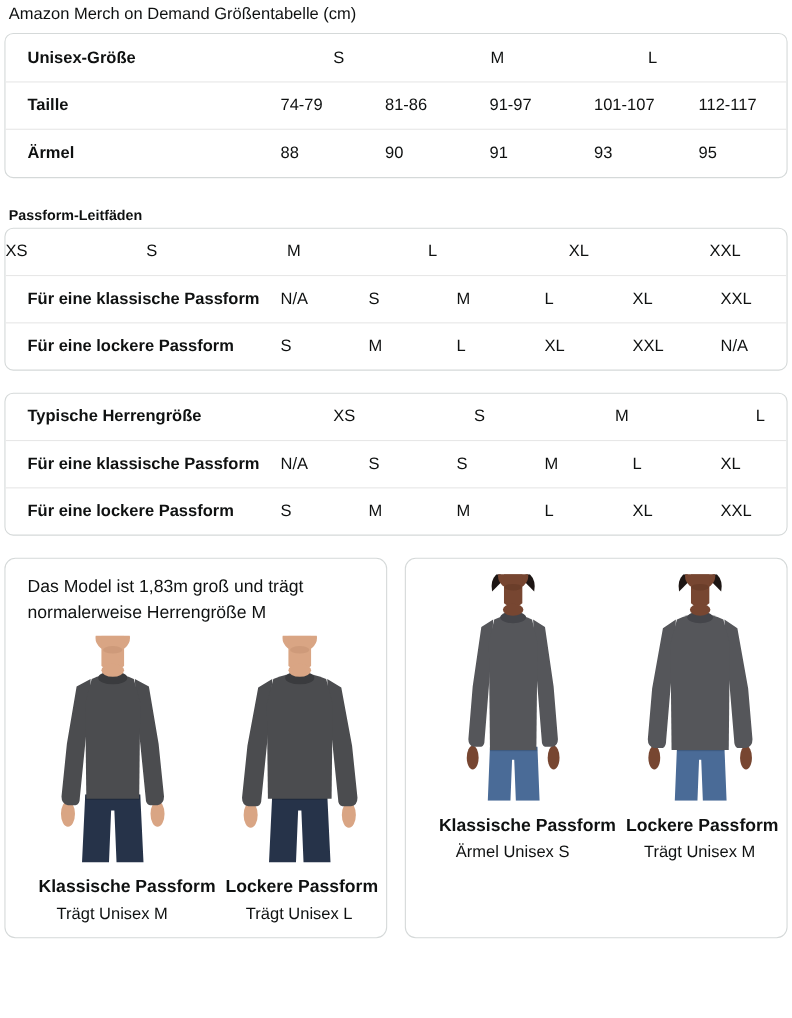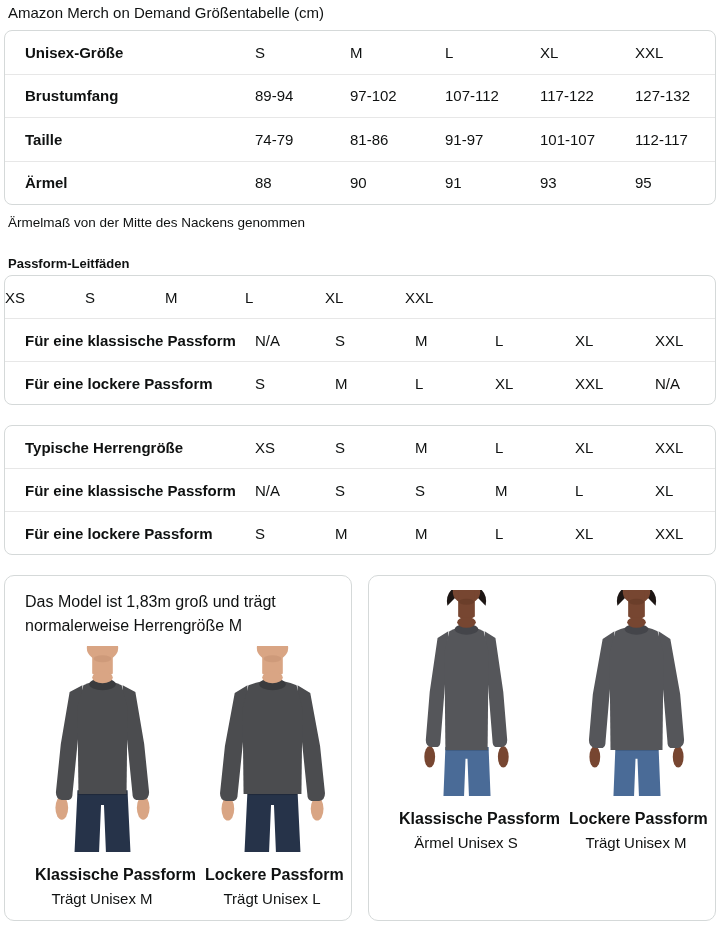--- a/index.html
+++ b/index.html
@@ -1,21 +1,21 @@
 <!DOCTYPE html>
 <html style="--text: #0f1111; --table-border: #d5d9d9; --row-divider: #e7e7e7; --skin-male: #d9a584; --skin-male-shade: #c18f6f; --skin-female: #774631; --skin-female-shade: #5f3524; --shirt-male: #4b4c4f; --collar-male: #3a3b3e; --shirt-female: #55565a; --collar-female: #44454a; --jeans-male: #263349; --jeans-female: #4a6b97; --hair-female: #1d1614;"><head>
 <meta charset="utf-8">
 <style>
   html,body{margin:0;padding:0;background:#fff;}
   body{width:720px;height:925px;font-family:"Liberation Sans",sans-serif;color:#0f1111;overflow:hidden;}
   .page{padding:2px 4px 0 4px;box-sizing:border-box;}
   .page-title{font-size:15px;font-weight:400;margin:2px 0 9px 4px;}
   .tbl{border:1px solid #d5d9d9;border-radius:8px;background:#fff;overflow:hidden;}
   .tbl .trow{display:flex;align-items:center;border-top:1px solid #e7e7e7;}
-  .tbl .trow:first-child{border-top:none;}
+  .tbl .trow:first-child{border-top:none;gap:48px;}
   .t1 .trow{height:42.5px;}
   .t2 .trow{height:42px;}
   .rlbl{box-sizing:border-box;width:250px;padding-left:20px;font-weight:700;font-size:15px;flex:none;}
   .c5{width:95px;font-size:15px;flex:none;}
   .c6{width:80px;font-size:15px;flex:none;}
   .note{font-size:13.5px;margin:10px 0 0 4px;}
   .section-title{font-size:13px;font-weight:700;margin:26px 0 4px 4px;}
   .tbl-gap{margin-top:20px;}
   .cards{display:flex;gap:16px;margin-top:20px;}
   .card{flex:1;box-sizing:border-box;height:346px;border:1px solid #d5d9d9;border-radius:10px;padding:14px 12px 10px 12px;background:#fff;}
@@ -43,46 +43,37 @@
   <div class="tbl t1">
     <div class="trow">
       <span class="rlbl">Unisex-Größe</span>
       <span class="c5">S</span>
       <span class="c5">M</span>
       <span class="c5">L</span>
       <span class="c5">XL</span>
       <span class="c5">XXL</span>
     </div>
     <div class="trow">
-      <span class="rlbl">Brustumfang</span>
-      <span class="c5">89-94</span>
-      <span class="c5">97-102</span>
-      <span class="c5">107-112</span>
-      <span class="c5">117-122</span>
-      <span class="c5">127-132</span>
-    </div>
-    <div class="trow">
       <span class="rlbl">Taille</span>
       <span class="c5">74-79</span>
       <span class="c5">81-86</span>
       <span class="c5">91-97</span>
       <span class="c5">101-107</span>
       <span class="c5">112-117</span>
     </div>
     <div class="trow">
       <span class="rlbl">Ärmel</span>
       <span class="c5">88</span>
       <span class="c5">90</span>
       <span class="c5">91</span>
       <span class="c5">93</span>
       <span class="c5">95</span>
     </div>
   </div>
 
-  <div class="note">Ärmelmaß von der Mitte des Nackens genommen</div>
 
   <div class="section-title">Passform-Leitfäden</div>
 
   <div class="tbl t2">
     <div class="trow">
       <span class="c6">XS</span>
       <span class="c6">S</span>
       <span class="c6">M</span>
       <span class="c6">L</span>
       <span class="c6">XL</span>

